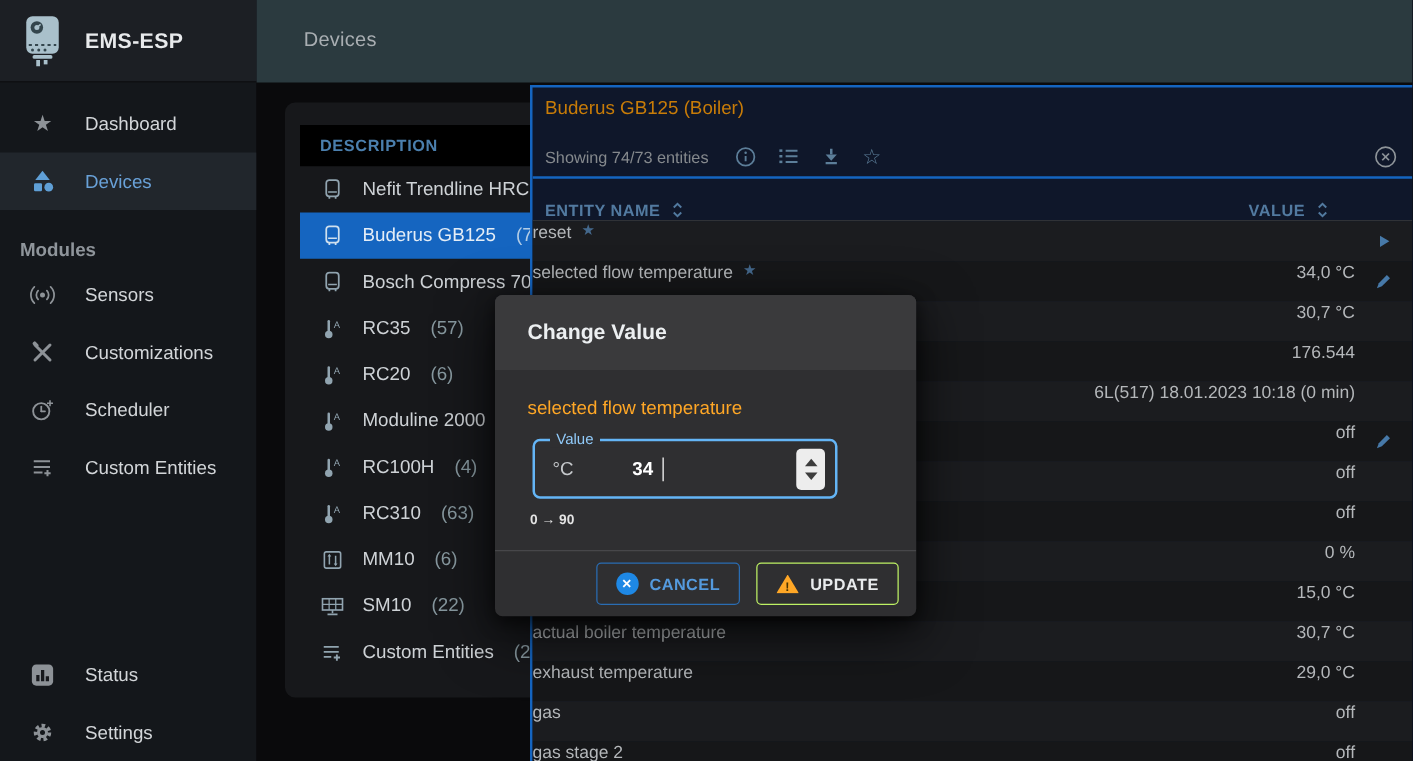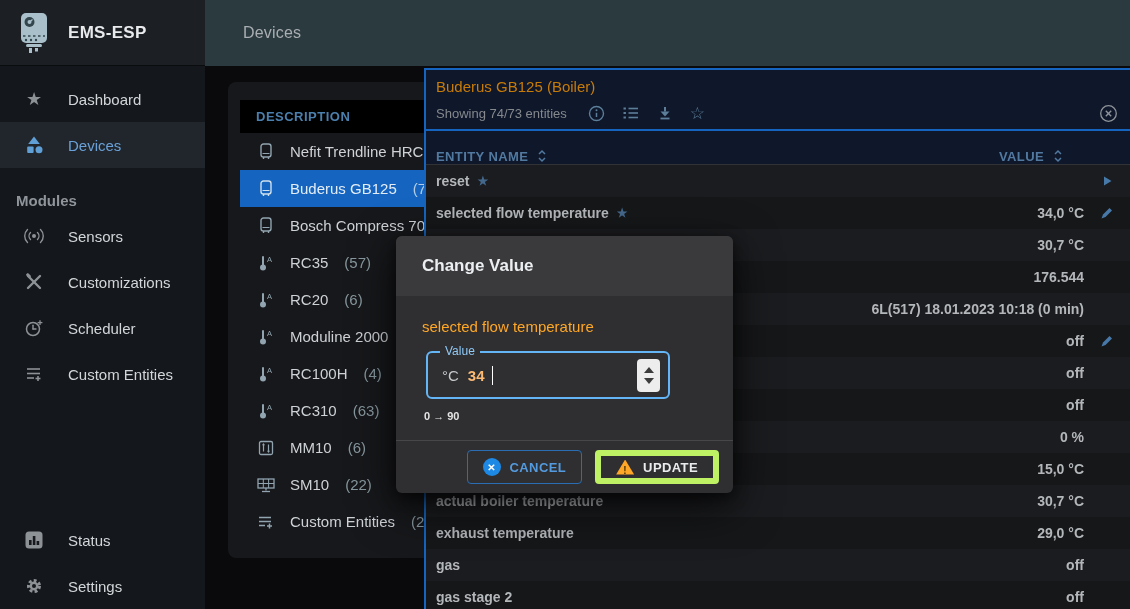--- a/index.html
+++ b/index.html
@@ -33,54 +33,54 @@
   .device-row .d-icon { width:20px; display:flex; justify-content:center; }
   .device-row .d-name { color:#ced2d6; }
   .device-row .d-count { color:#87989f; margin-left:2px; }
   .device-row.selected { background:#1565c0; }
   .device-row.selected .d-name { color:#e4edf6; }
   .device-row.selected .d-count { color:#b3cde6; }
 
   
   .entity-panel { position:absolute; left:424px; top:68px; width:706px; height:541px; background:#0f172a; border-left:2px solid #1565c0; border-top:2px solid #1565c0; z-index:4; overflow:hidden; }
   .panel-title { margin:8px 0 0 10px; font-size:15px; color:#c87c08; }
-  .panel-toolbar { margin-top:2px; height:34px; display:flex; align-items:center; padding:0 12px 0 10px; gap:17px; border-bottom:2px solid #1565c0; }
+  .panel-toolbar { margin-top:14px; height:34px; display:flex; align-items:center; padding:0 12px 0 10px; gap:17px; border-bottom:2px solid #1565c0; }
   .showing-text { font-size:13px; color:#85898d; margin-right:4px; }
   .tb-icon { display:flex; align-items:center; justify-content:center; cursor:pointer; color:#5c7e99; font-size:17px; }
   .close-icon { margin-left:auto; cursor:pointer; }
   .thead { height:34px; display:flex; align-items:flex-end; padding:0 66px 0 10px; border-bottom:1px solid #303236; }
   .th-label { font-size:13px; font-weight:bold; color:#527aa0; letter-spacing:.4px; }
   .th-sort { margin-left:8px; cursor:pointer; }
   .th-value-group { margin-left:auto; display:flex; align-items:center; }
-  .trow { height:32px; display:flex; align-items:center; padding-left:10px; font-size:14px;font-weight:bold; }
+  .trow { height:32px; display:flex; padding-left:0; font-size:14px; }
   .trow.odd  { background:#1b1c1f; }
   .trow.even { background:#161719; }
   .tname { color:#b4b7ba; }
   .row-star { color:#44688c; font-size:12px; margin-left:8px; }
   .tvalue { margin-left:auto; color:#b4b7ba; text-align:right; }
   .taction { width:46px; display:flex; justify-content:center; align-items:center; }
 
   
   .modal { position:absolute; left:396px; top:236px; width:337px; height:257px; border-radius:6px; overflow:hidden; background:#2f2f31; box-shadow:0 14px 45px rgba(0,0,0,.7), 0 4px 14px rgba(0,0,0,.55); z-index:10; }
   .modal-header { height:60px; background:#3a3a3c; display:flex; align-items:center; padding-left:26px; }
   .modal-title { font-size:17px; font-weight:bold; color:#eceff1; }
   .modal-entity { margin:22px 0 0 26px; font-size:15px; color:#ffa726; }
   .field { position:relative; margin:16px 0 0 30px; width:244px; height:48px; border:2px solid #64b5f6; border-radius:6px; display:flex; align-items:center; padding:0 8px 0 14px; }
   .field-label { position:absolute; top:-9px; left:12px; background:#2f2f31; padding:0 5px; font-size:12px; color:#90caf9; }
   .unit { font-size:15px; color:#c6c9cc; margin-right:9px; }
-  .val-input { width:24px; background:transparent; border:none; outline:none; color:#fdba74; font-size:15px; font-weight:bold; font-family:"Liberation Sans",sans-serif; padding:0; }
+  .val-input { width:24px; background:transparent; border:none; outline:none; color:#ffffff; font-size:15px; font-weight:bold; font-family:"Liberation Sans",sans-serif; padding:0;margin-left:38px; }
   .caret { width:1.5px; height:19px; background:#ffffff; }
   .stepper { margin-left:auto; width:23px; height:33px; background:#ededed; border-radius:4px; display:flex; flex-direction:column; align-items:center; justify-content:center; gap:5px; cursor:pointer; }
   .arr-up { width:0; height:0; border-left:5px solid transparent; border-right:5px solid transparent; border-bottom:6px solid #3c3c3c; }
   .arr-dn { width:0; height:0; border-left:5px solid transparent; border-right:5px solid transparent; border-top:6px solid #3c3c3c; }
   .range-hint { margin:11px 0 0 28px; font-size:11px; font-weight:bold; color:#e4e4e4; }
   .modal-footer { position:absolute; bottom:0; left:0; width:100%; height:53px; border-top:1px solid #47474a; display:flex; align-items:center; justify-content:flex-end; gap:13px; padding-right:14px; }
   .btn { height:34px; display:flex; align-items:center; gap:9px; padding:0 15px; border-radius:4px; background:transparent; font-family:"Liberation Sans",sans-serif; font-size:13px; font-weight:bold; letter-spacing:.4px; cursor:pointer; }
   .btn-cancel { border:1px solid #2a6db3; color:#549ade; }
-  .btn-update { border:6px solid #bef264; color:#e9ebed; }
+  .btn-update { border:1px solid #bef264; color:#e9ebed; }
   .circle-x { width:18px; height:18px; border-radius:50%; background:#1e88e5; color:#fff; display:flex; align-items:center; justify-content:center; font-size:10px; font-weight:bold; }
   .warn-tri { position:relative; width:18px; height:15px; background:#ffa726; clip-path:polygon(50% 0,100% 100%,0 100%); }
   .warn-tri::after { content:"!"; position:absolute; left:50%; transform:translateX(-50%); bottom:-1px; color:#4a3300; font-weight:bold; font-size:10px; }
 </style>
 </head>
 <body>
 
 <div class="sidebar">
   <div class="logo-strip">
     <span>

